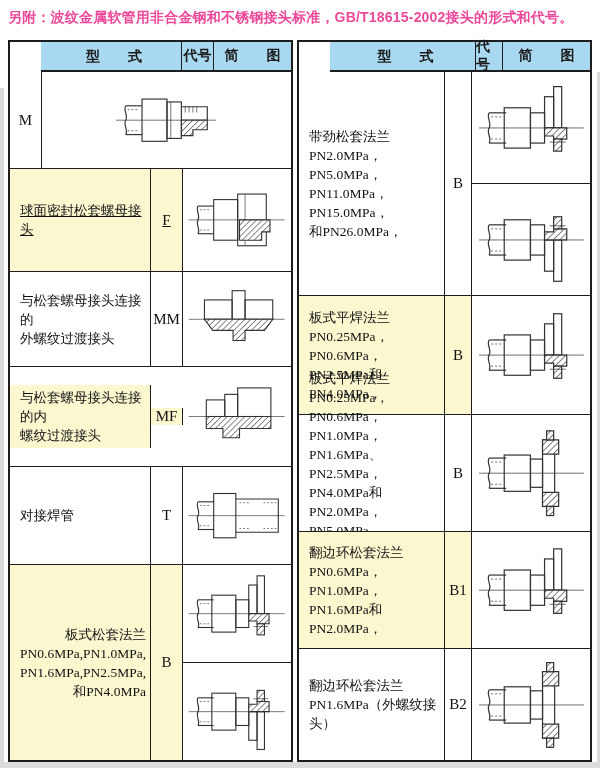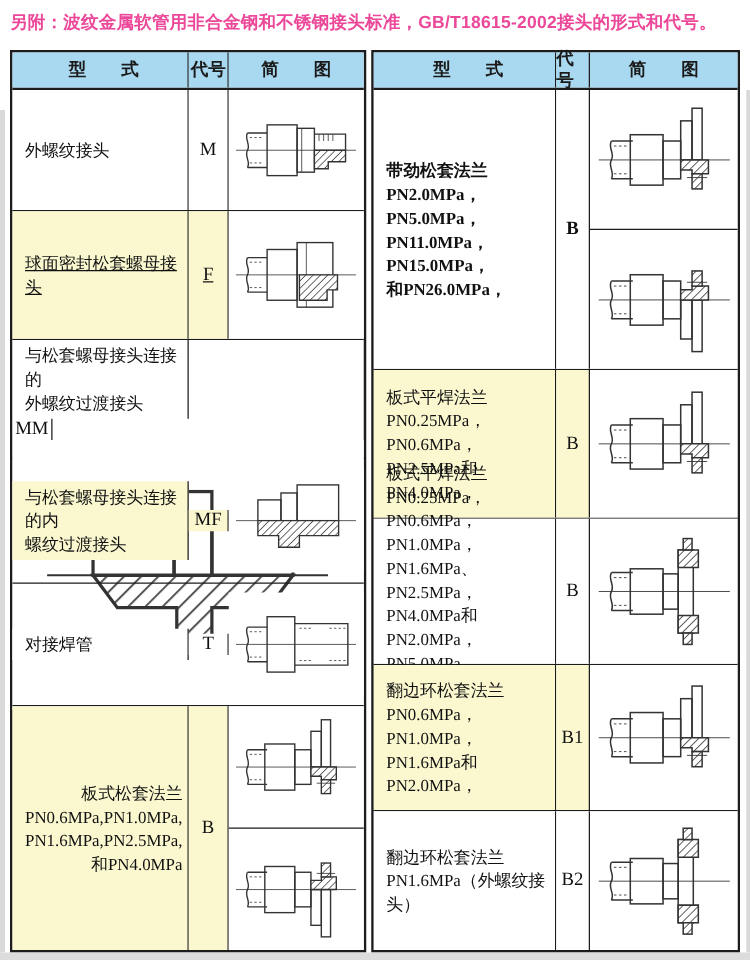--- a/index.html
+++ b/index.html
@@ -13,21 +13,21 @@
     font-family:"Liberation Sans",sans-serif;
   }
   .tbl{
     position:absolute;top:40px;border:2px solid #1c1c1c;background:#ffffff;
     display:flex;flex-direction:column;box-sizing:border-box;
   }
   .t-left{left:8px;width:285px;}
   .t-right{left:297px;width:295px;}
   .row{display:flex;box-sizing:border-box;border-bottom:1px solid #1c1c1c;}
   .row:last-child{border-bottom:none;}
-  .hdr{height:30px;border-bottom:2px solid #1c1c1c;}
+  .hdr{height:30px;border-bottom:2px solid #1c1c1c;margin-left:31px;}
   .cell{
     box-sizing:border-box;border-right:1px solid #1c1c1c;
     display:flex;flex-direction:column;justify-content:center;background:#fff;
   }
   .cell:last-child{border-right:none;}
   .hdr .cell{
     background:#a9d9f0;align-items:center;justify-content:center;
     font-size:14px;font-weight:bold;color:#1a1a1a;
   }
   .c-type{
@@ -68,23 +68,20 @@
 
 <div class="intro">另附：波纹金属软管用非合金钢和不锈钢接头标准，GB/T18615-2002接头的形式和代号。</div>
 
 <div class="tbl t-left" id="tbl-left">
     <div class="row hdr">
       <div class="cell c-type">型　　式</div>
       <div class="cell c-code">代号</div>
       <div class="cell c-diag">简　　图</div>
     </div>
     <div class="row" style="height: 97px;">
-      <div class="cell c-type">
-        <div>外螺纹接头</div>
-      </div>
       <div class="cell c-code">M</div>
       <div class="cell c-diag">
         <div class="half">
           <svg class="diag" viewBox="0 0 110 90" preserveAspectRatio="xMidYMid meet">
             <g fill="none" stroke="#333" stroke-width="1.2">
               <path d="M13 30 c-3 5 3 10 0 15 c-3 5 3 10 0 15"></path>
               <line x1="13" y1="30" x2="30" y2="30"></line>
               <line x1="13" y1="60" x2="30" y2="60"></line>
               <line x1="15" y1="34" x2="26" y2="34" stroke-dasharray="2 2" stroke-width="0.7"></line>
               <line x1="15" y1="56" x2="26" y2="56" stroke-dasharray="2 2" stroke-width="0.7"></line>
@@ -120,21 +117,21 @@
               <line x1="3" y1="45" x2="107" y2="45" stroke-width="0.7"></line>
               <rect x="30" y="23" width="26" height="44"></rect>
               <rect x="56" y="17" width="31" height="56"></rect>
               <line x1="64" y1="17" x2="64" y2="73" stroke-width="0.7"></line>
               <path d="M58 45 h33 v13 h-9 v9 h-24 z" fill="url(#hh)"></path>
             </g>
           </svg>
         </div>
       </div>
     </div>
-    <div class="row" style="height: 95px; flex-direction: column;">
+    <div class="row" style="height: 95px;">
       <div class="cell c-type">
         <div>与松套螺母接头连接的</div>
         <div>外螺纹过渡接头</div>
       </div>
       <div class="cell c-code">MM</div>
       <div class="cell c-diag">
         <div class="half">
           <svg class="diag" viewBox="0 0 110 90" preserveAspectRatio="xMidYMid meet">
             <g fill="none" stroke="#333" stroke-width="1.2">
               <line x1="3" y1="45" x2="107" y2="45" stroke-width="0.7"></line>
@@ -160,21 +157,21 @@
               <line x1="3" y1="45" x2="107" y2="45" stroke-width="0.7"></line>
               <rect x="22" y="27" width="20" height="18"></rect>
               <rect x="42" y="21" width="14" height="24"></rect>
               <rect x="56" y="14" width="36" height="31"></rect>
               <path d="M22 45 h70 v13 h-34 v10 h-18 v-10 h-18 z" fill="url(#hh)"></path>
             </g>
           </svg>
         </div>
       </div>
     </div>
-    <div class="row" style="height: 98px; align-items: center;">
+    <div class="row" style="height: 98px;">
       <div class="cell c-type">
         <div>对接焊管</div>
       </div>
       <div class="cell c-code">T</div>
       <div class="cell c-diag">
         <div class="half">
           <svg class="diag" viewBox="0 0 110 90" preserveAspectRatio="xMidYMid meet">
             <g fill="none" stroke="#333" stroke-width="1.2">
               <path d="M13 30 c-3 5 3 10 0 15 c-3 5 3 10 0 15"></path>
               <line x1="13" y1="30" x2="30" y2="30"></line>
@@ -242,21 +239,21 @@
         </div>
       </div>
     </div>
   </div>
 <div class="tbl t-right" id="tbl-right">
     <div class="row hdr">
       <div class="cell c-type">型　　式</div>
       <div class="cell c-code">代号</div>
       <div class="cell c-diag">简　　图</div>
     </div>
-    <div class="row" style="height: 224px; font-weight: bold;">
+    <div class="row" style="height: 224px;">
       <div class="cell c-type">
         <div>带劲松套法兰</div>
         <div>PN2.0MPa，PN5.0MPa，</div>
         <div>PN11.0MPa，PN15.0MPa，</div>
         <div>和PN26.0MPa，</div>
       </div>
       <div class="cell c-code">B</div>
       <div class="cell c-diag">
         <div class="half">
           <svg class="diag" viewBox="0 0 110 90" preserveAspectRatio="xMidYMid meet">

